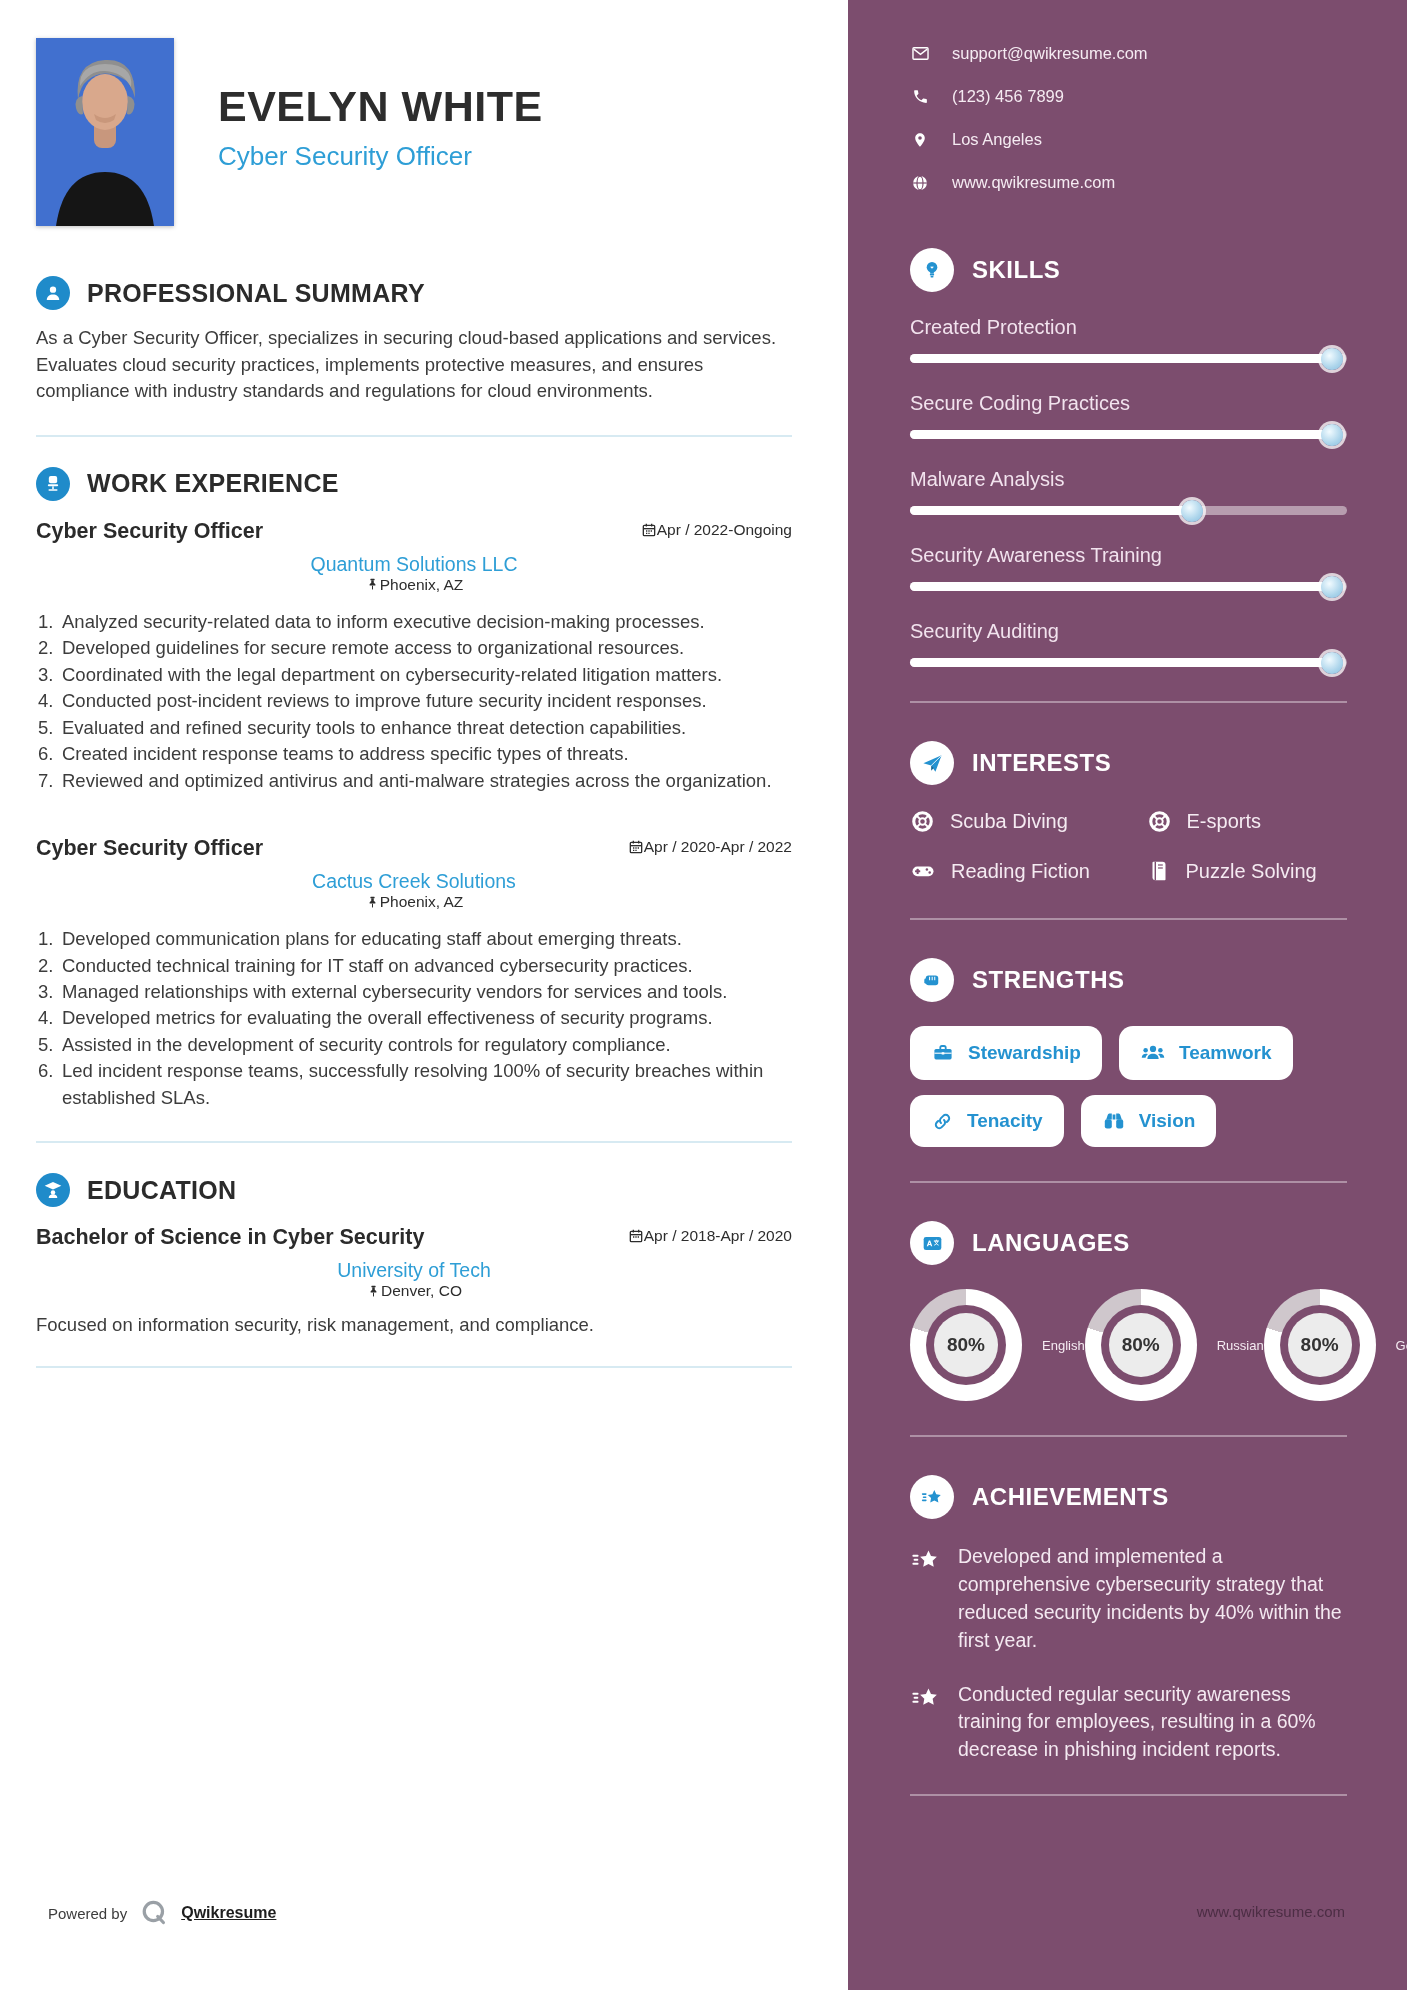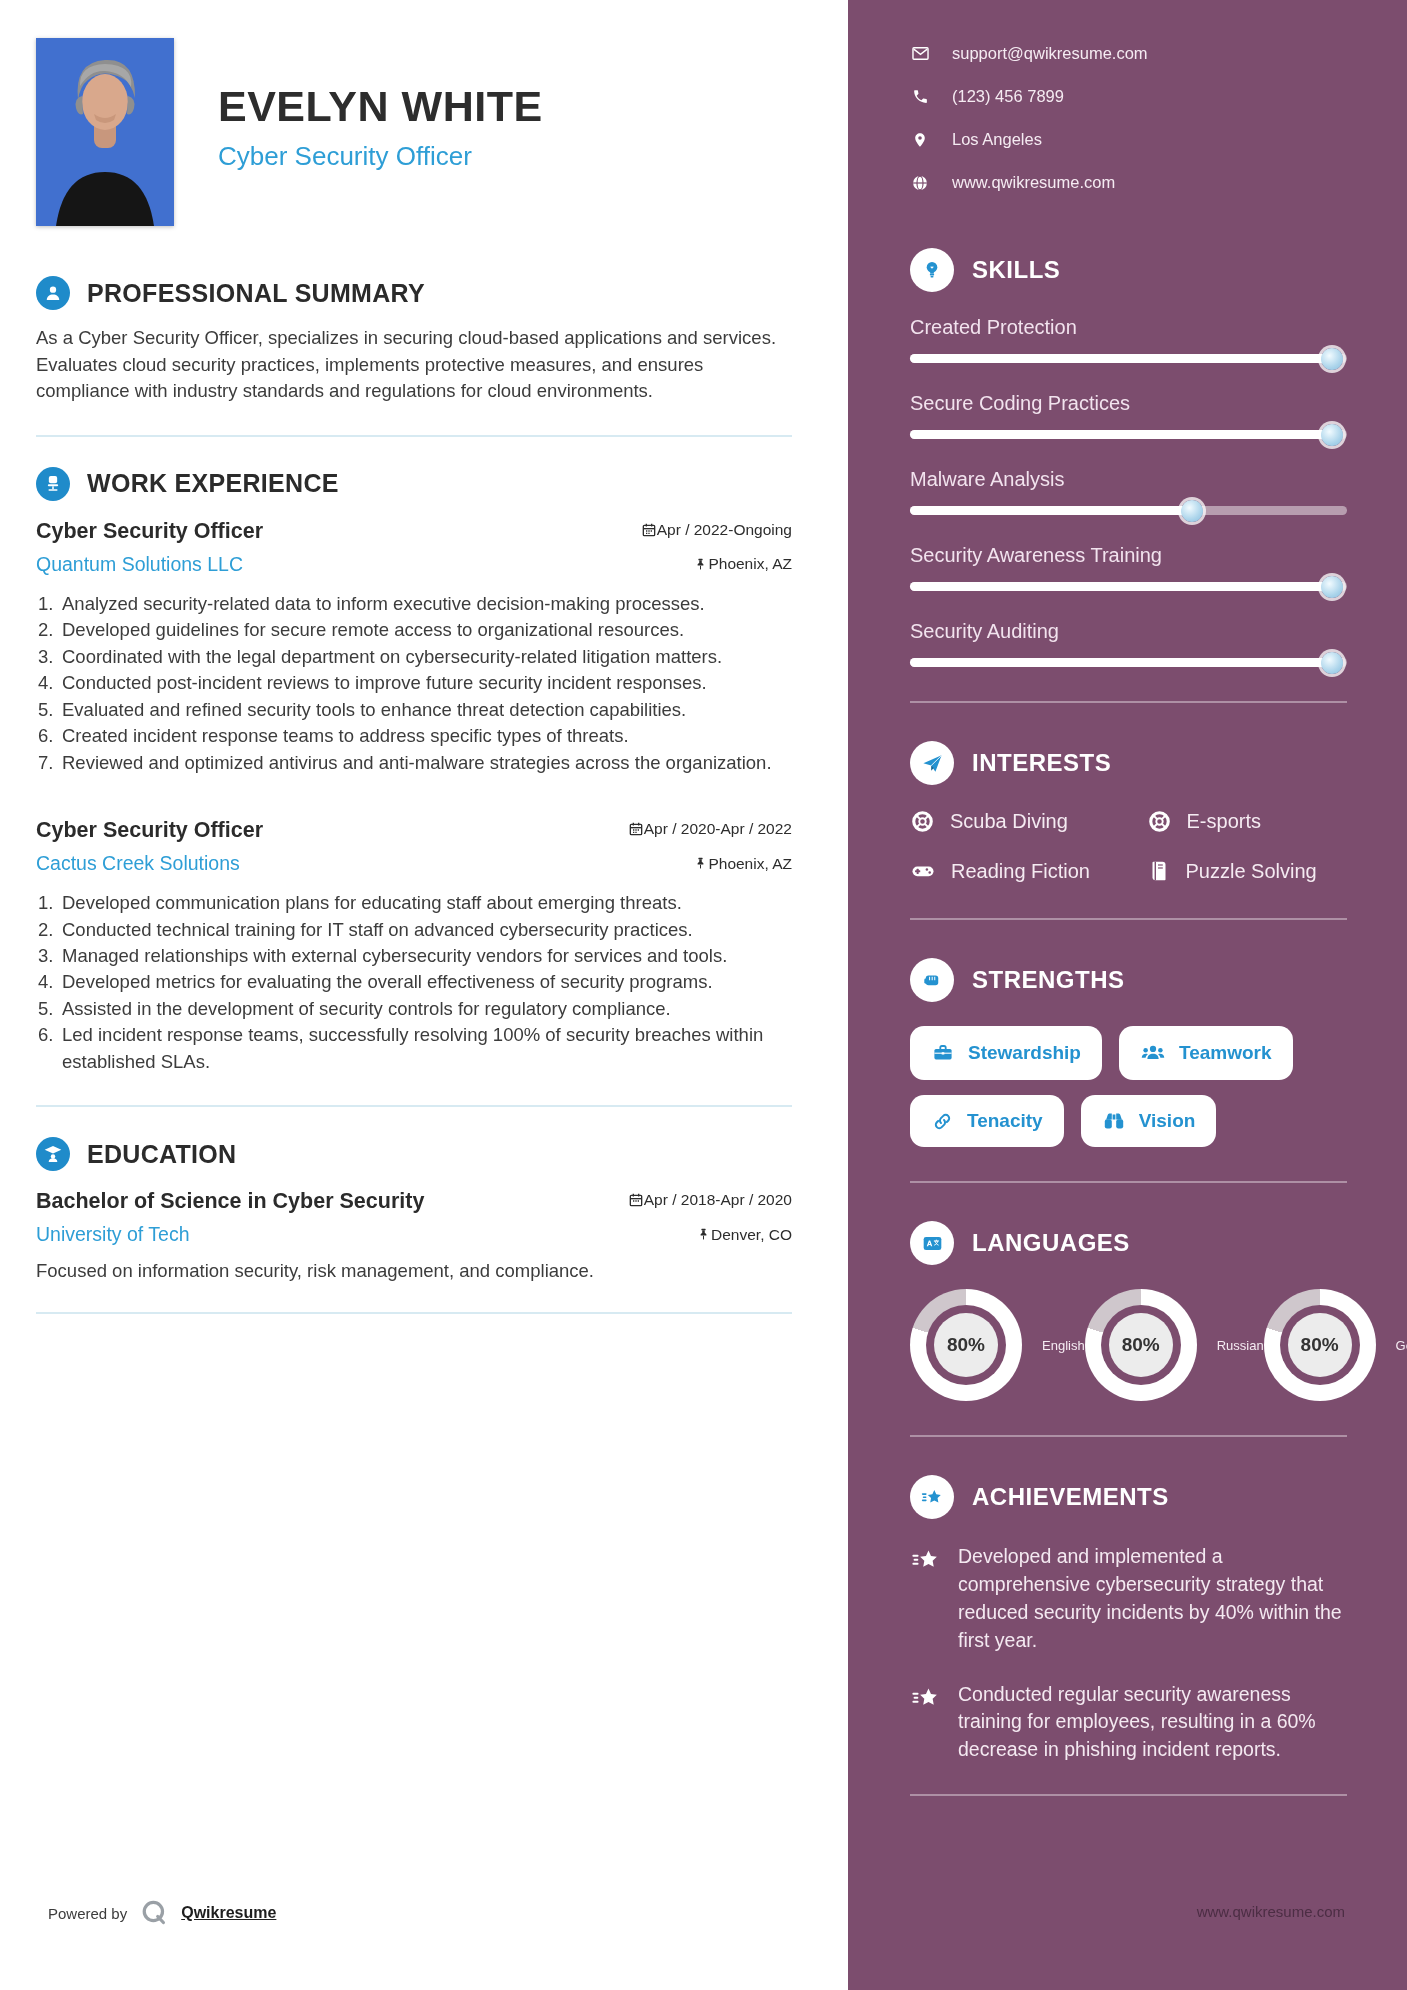--- a/index.html
+++ b/index.html
@@ -19,21 +19,21 @@
   .role { margin-top:12px; font-size:26px; font-weight:500; color:#2e9ed6; }
   .sec-head { display:flex; align-items:center; gap:17px; }
   .bicon { width:34px; height:34px; border-radius:50%; background:#1f8bca; display:flex; align-items:center; justify-content:center; flex:0 0 auto; }
   .sec-head h2 { font-size:25px; font-weight:800; color:#2b2b2b; letter-spacing:.3px; }
   .summary { margin-top:50px; }
   .summary p { margin-top:15px; font-size:18.5px; line-height:1.44; color:#3c3c3c; }
   .div-l { height:2px; background:#d7eaf2; margin:30px 0; }
   .job { margin-top:18px; }
   .job + .job { margin-top:42px; }
   .row { display:flex; justify-content:space-between; align-items:baseline; }
-  .row2 { display:flex; justify-content:space-between; align-items:center; margin-top:9px; }
+  .row2 { display:flex; justify-content:space-between; align-items:center; margin-top:9px;flex-direction:column; }
   .job-title { font-size:21.5px; font-weight:700; color:#2b2b2b; }
   .company { font-size:19.5px; color:#2e9ed6; text-decoration:none; cursor:pointer; }
   .meta { display:flex; align-items:center; font-size:15.5px; color:#2d2d2d; white-space:nowrap; }
   ol.bullets { margin-top:15px; list-style:none; counter-reset:li; }
   ol.bullets li { counter-increment:li; position:relative; padding-left:26px; font-size:18.5px; line-height:1.43; color:#3c3c3c; }
   ol.bullets li::before { content:counter(li) "."; position:absolute; left:2px; }
   .edu-desc { margin-top:14px; font-size:18.5px; color:#3c3c3c; }
   .footer { position:absolute; left:48px; bottom:62px; display:flex; align-items:center; gap:12px; }
   .powered { font-size:15px; color:#3c3c3c; }
   .brand { font-size:16px; font-weight:600; color:#1e1e1e; text-decoration:underline; cursor:pointer; }

